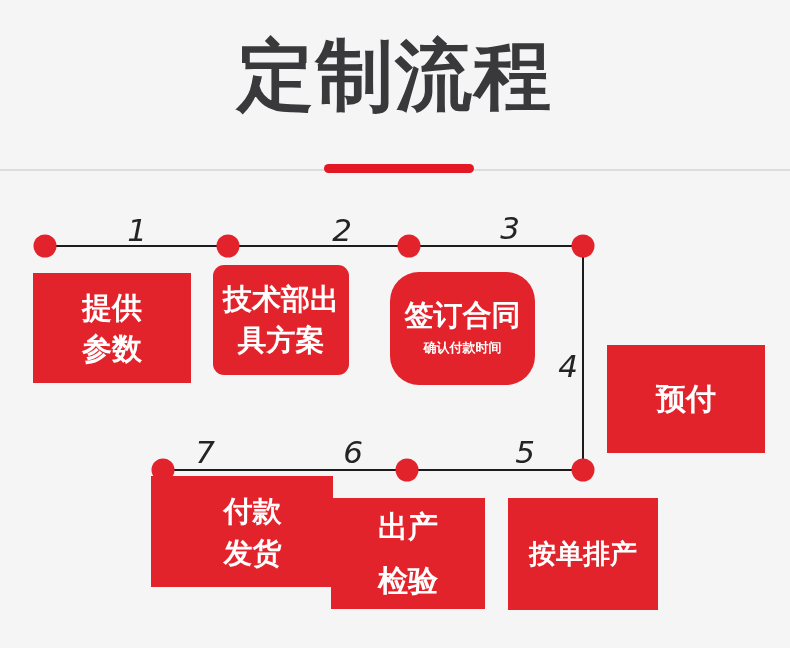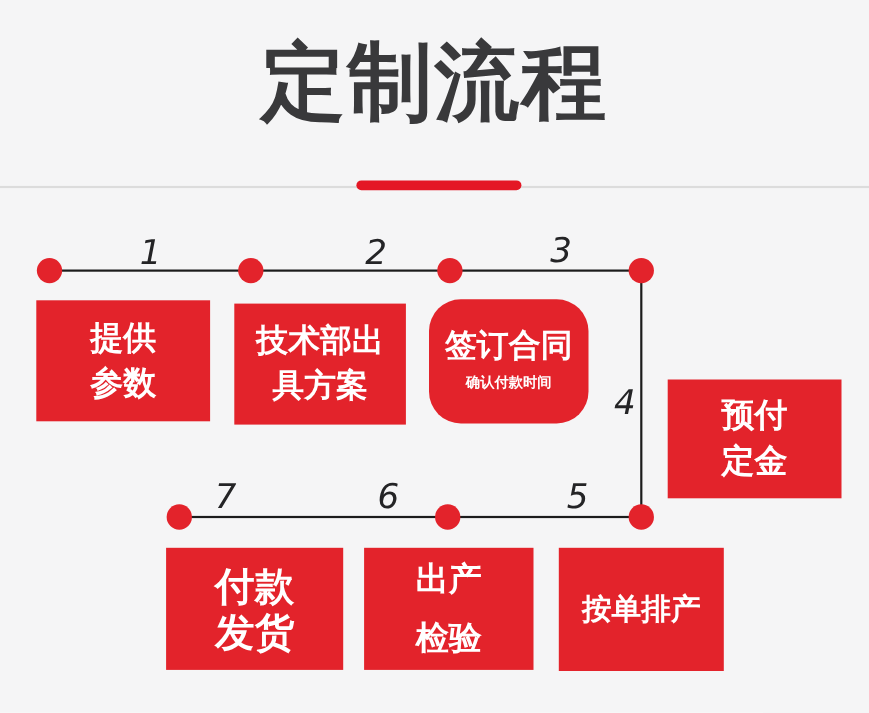--- a/index.html
+++ b/index.html
@@ -43,26 +43,26 @@
     font-style:italic;font-size:31px;color:#242426;
     font-family:"DejaVu Sans","Liberation Sans",sans-serif;
   }
   .fbox{
     position:absolute;z-index:2;background:var(--box-red);color:var(--box-text);
     display:flex;flex-direction:column;align-items:center;justify-content:center;
     text-align:center;font-weight:bold;
   }
   .fbox .l{display:block;}
   .box-provide{left:33px;top:273px;width:158px;height:110px;font-size:30px;line-height:41px;}
-  .box-tech{left:213px;top:276px;width:156px;height:110px;font-size:29px;line-height:41px;}
+  .box-tech{left:213px;top:265px;width:136px;height:110px;font-size:29px;line-height:41px;border-radius:11px;}
   .box-contract{left:390px;top:272px;width:145px;height:113px;border-radius:29px;}
   .box-contract .main{font-size:29px;line-height:37px;}
   .box-contract .sub{font-size:13px;line-height:27px;font-weight:bold;}
   .box-deposit{left:607px;top:327px;width:158px;height:108px;font-size:30px;line-height:42px;margin-top:18px;}
-  .box-payship{left:151px;top:498px;width:161px;height:111px;font-size:36px;line-height:42px;}
+  .box-payship{left:151px;top:476px;width:161px;height:111px;font-size:29px;line-height:42px;padding-left:21px;}
   .box-inspect{left:331px;top:498px;width:154px;height:111px;font-size:30px;line-height:42px;gap:12px;}
   .box-schedule{left:508px;top:498px;width:150px;height:112px;font-size:27px;line-height:32px;}
 </style>
 </head>
 <body>
 
 <div class="page">
 
   <h1 class="page-title">定制流程</h1>
   <div class="header-divider"></div>
@@ -100,21 +100,20 @@
       <span class="l">具方案</span>
     </div>
 
     <div class="fbox box-contract">
       <span class="l main">签订合同</span>
       <span class="l sub">确认付款时间</span>
     </div>
 
     <div class="fbox box-deposit">
       <span class="l">预付</span>
-      <span class="l">定金</span>
     </div>
 
     <div class="fbox box-payship">
       <span class="l">付款</span>
       <span class="l">发货</span>
     </div>
 
     <div class="fbox box-inspect">
       <span class="l">出产</span>
       <span class="l">检验</span>

